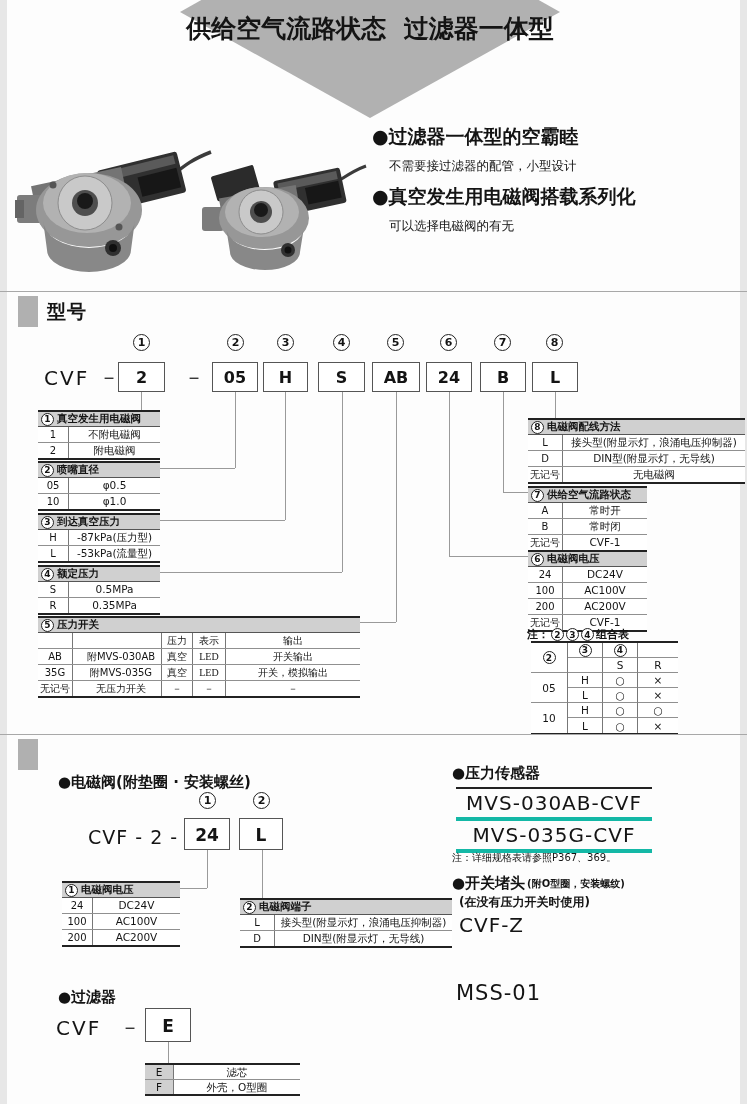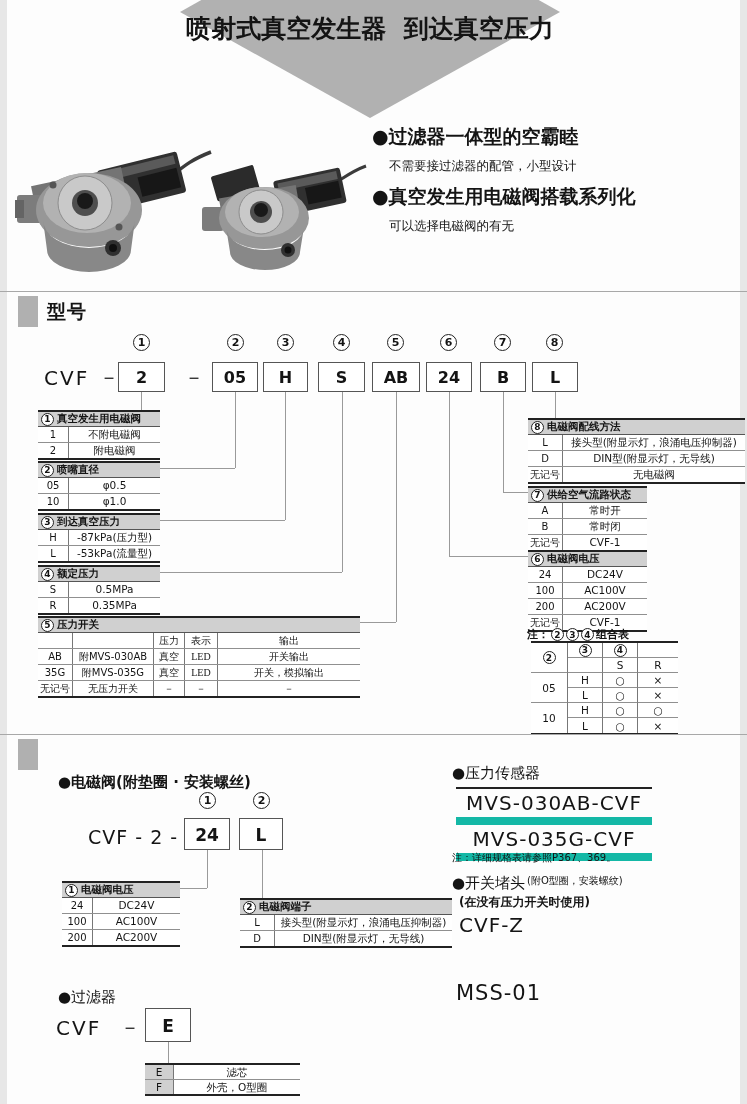--- a/index.html
+++ b/index.html
@@ -31,52 +31,52 @@
   .kv .row{display:flex;height:15px;border-bottom:1px solid #909090;background:#fff;}
   .kv .row:last-child{border-bottom:2px solid #222;}
   .kv .c{width:30px;border-right:1px solid #777;text-align:center;line-height:15px;flex:none;
     font-size:10px;overflow:hidden;}
   .kv.w34 .c{width:34px;}
   .kv .v{flex:1;text-align:center;line-height:15px;white-space:nowrap;overflow:hidden;}
   
   .t5r{display:flex;height:15px;border-bottom:1px solid #909090;background:#fff;}
   .t5r:last-child{border-bottom:2px solid #222;}
   .q{border-right:1px solid #777;text-align:center;line-height:15px;flex:none;font-size:10px;overflow:hidden;}
-  .q1{width:34px;}.q2{width:80px;}.q3{width:30px;}.q4{width:32px;font-family:Liberation Serif, serif;}
+  .q1{width:34px;}.q2{width:80px;margin-left:8px;}.q3{width:30px;}.q4{width:32px;font-family:Liberation Serif, serif;}
   .q5{flex:1;border-right:none;text-align:center;line-height:15px;font-size:10px;}
   
   .comb{position:absolute;display:grid;grid-template-columns:37px 35px 35px 40px;
     grid-auto-rows:15px;font-size:10.5px;border-top:2px solid #222;border-bottom:2px solid #222;background:#fff;}
   .cc{display:flex;align-items:center;justify-content:center;border-right:1px solid #777;
     border-bottom:1px solid #909090;}
   .cc.nr{border-right:none;}
   .cc.nb{border-bottom:none;}
   .note{position:absolute;font-size:11px;font-weight:bold;display:flex;align-items:center;gap:2px;}
-  .parttitle{position:absolute;font-size:15px;font-weight:normal;display:flex;align-items:flex-start;gap:2px;white-space:nowrap;}
+  .parttitle{position:absolute;font-size:15px;font-weight:bold;display:flex;align-items:center;gap:2px;white-space:nowrap;}
   .parttitle .sm{font-size:10px;}
   .smodels{position:absolute;border-top:2px solid #222;}
-  .smodel{height:28px;line-height:28px;text-align:center;font-size:20px;border-bottom:8px solid #14b8a6;letter-spacing:1px;white-space:nowrap;}
+  .smodel{height:28px;line-height:28px;text-align:center;font-size:20px;border-bottom:4px solid #14b8a6;letter-spacing:1px;white-space:nowrap;}
   .bigmodel{position:absolute;font-size:20px;letter-spacing:1px;}
   .ftab{position:absolute;font-size:10.5px;border-top:2px solid #222;}
   .ftab .row{display:flex;height:14px;border-bottom:1px solid #909090;background:#fff;}
   .ftab .row:last-child{border-bottom:2px solid #222;}
   .ftab .c{width:28px;background:#d0d0d0;border-right:1px solid #777;text-align:center;line-height:14px;flex:none;}
   .ftab .v{flex:1;text-align:center;line-height:14px;}
 </style>
 </head>
 <body>
 
 <div id="page">
   <div class="edge" style="left:0"></div>
   <div class="edge" style="left:740px"></div>
 
   <svg class="abs" style="left:168px;top:0" width="404" height="120">
     <polygon points="202,-95 392,12 202,118 12,12" fill="#b1b1b1"></polygon>
   </svg>
-  <div class="abs b" style="left:120px;top:12px;width:500px;text-align:center;font-size:25px;white-space:pre">喷射式真空发生器  到达真空压力</div>
+  <div class="abs b" style="left:120px;top:12px;width:500px;text-align:center;font-size:25px;white-space:pre">供给空气流路状态  过滤器一体型</div>
 
   <svg class="abs" style="left:15px;top:135px" width="200" height="150" viewBox="0 0 200 150">
     <path d="M158,40 C170,30 178,24 196,17" stroke="#3b3b3b" stroke-width="3.5" fill="none"></path>
     <g transform="rotate(-14 125 48)">
       <rect x="86" y="26" width="82" height="42" rx="3" fill="#303030"></rect>
       <rect x="90" y="29" width="74" height="9" fill="#5a5a5a"></rect>
       <rect x="124" y="42" width="40" height="20" fill="#171717"></rect>
       <circle cx="95" cy="55" r="3" fill="#666"></circle>
     </g>
     <g transform="rotate(-12 70 55)">

